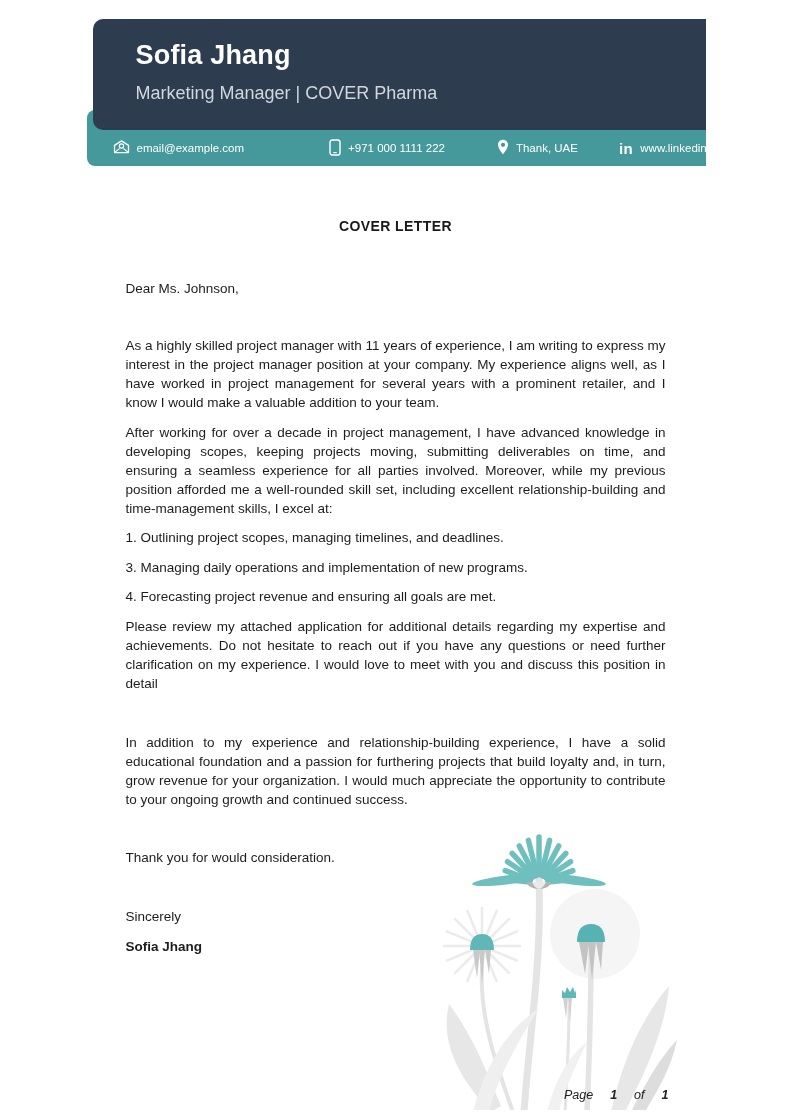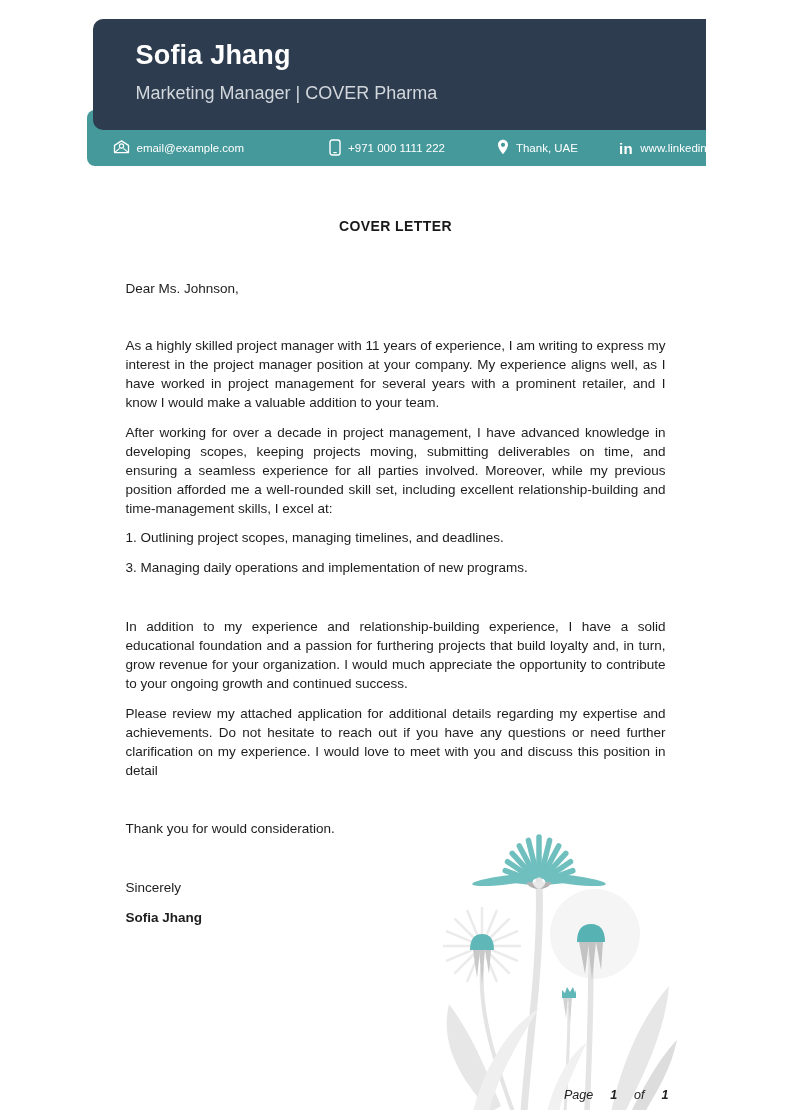--- a/index.html
+++ b/index.html
@@ -103,23 +103,24 @@
   </div>
 
   <div class="content">
     <h2 class="cover-heading">COVER LETTER</h2>
     <p class="line salutation">Dear Ms. Johnson,</p>
     <p class="para p1">As a highly skilled project manager with 11 years of experience, I am writing to express my interest in the project manager position at your company. My experience aligns well, as I have worked in project management for several years with a prominent retailer, and I know I would make a valuable addition to your team.</p>
     <p class="para p2">After working for over a decade in project management, I have advanced knowledge in developing scopes, keeping projects moving, submitting deliverables on time, and ensuring a seamless experience for all parties involved. Moreover, while my previous position afforded me a well-rounded skill set, including excellent relationship-building and time-management skills, I excel at:</p>
     <div class="num-list">
       <div class="line num-item">1. Outlining project scopes, managing timelines, and deadlines.</div>
       <div class="line num-item">3. Managing daily operations and implementation of new programs.</div>
-    </div>
+      <div class="line num-item">4. Forecasting project revenue and ensuring all goals are met.</div>
+    </div>
+    <p class="para p4">Please review my attached application for additional details regarding my expertise and achievements. Do not hesitate to reach out if you have any questions or need further clarification on my experience. I would love to meet with you and discuss this position in detail</p>
     <p class="para p3">In addition to my experience and relationship-building experience, I have a solid educational foundation and a passion for furthering projects that build loyalty and, in turn, grow revenue for your organization. I would much appreciate the opportunity to contribute to your ongoing growth and continued success.</p>
-    <p class="para p4">Please review my attached application for additional details regarding my expertise and achievements. Do not hesitate to reach out if you have any questions or need further clarification on my experience. I would love to meet with you and discuss this position in detail</p>
     <p class="line thanks">Thank you for would consideration.</p>
     <p class="line signoff">Sincerely</p>
     <p class="line signature">Sofia Jhang</p>
   </div>
 
   <svg class="flowers" viewBox="0 0 260 290">
 
     <circle cx="166" cy="114" r="45" fill="#f5f5f5"></circle>
 
     <g stroke="#ebebeb" stroke-width="2.5" stroke-linecap="round">

